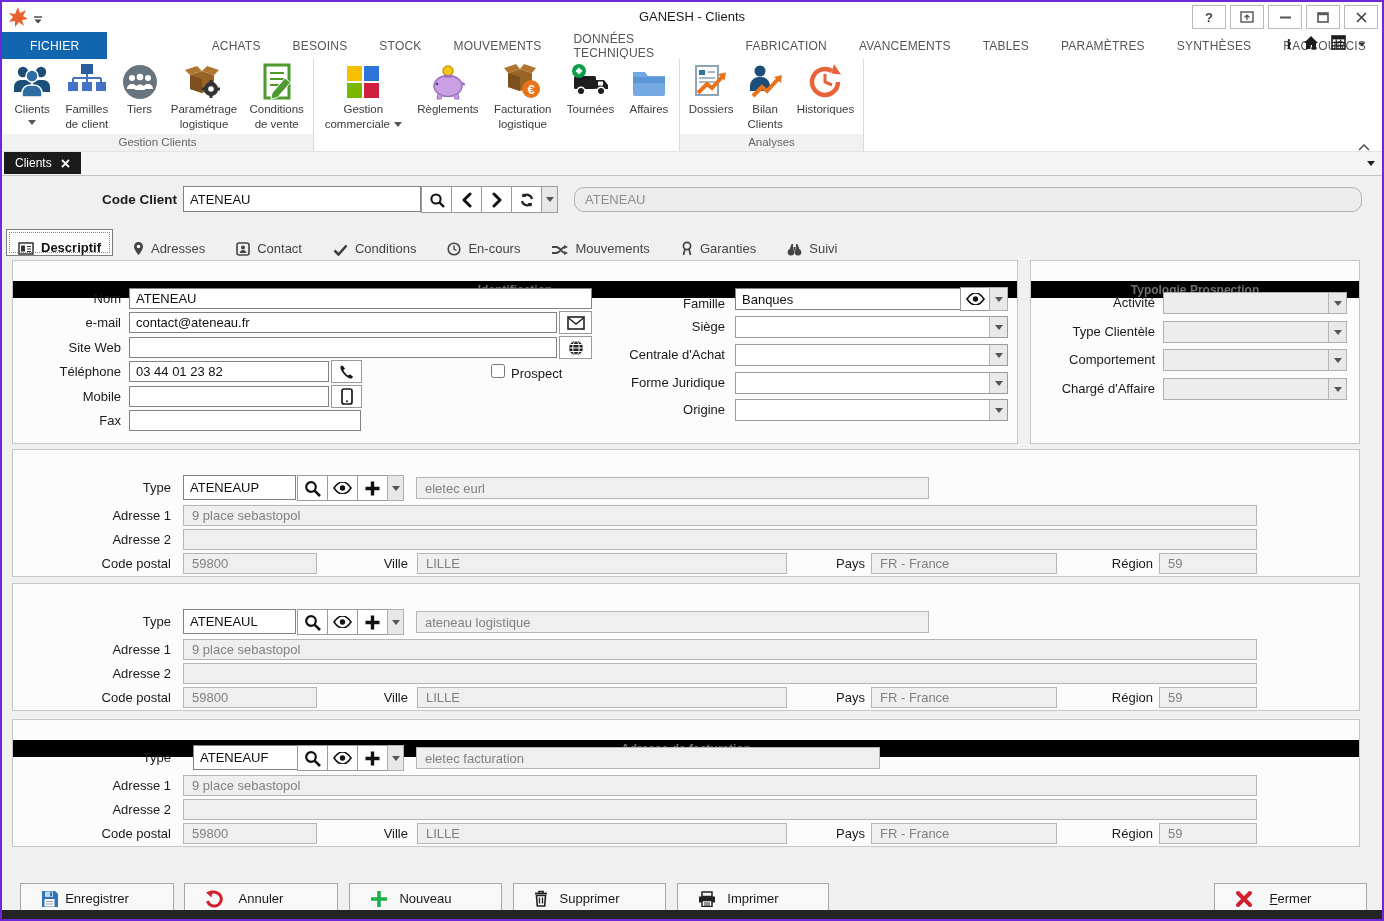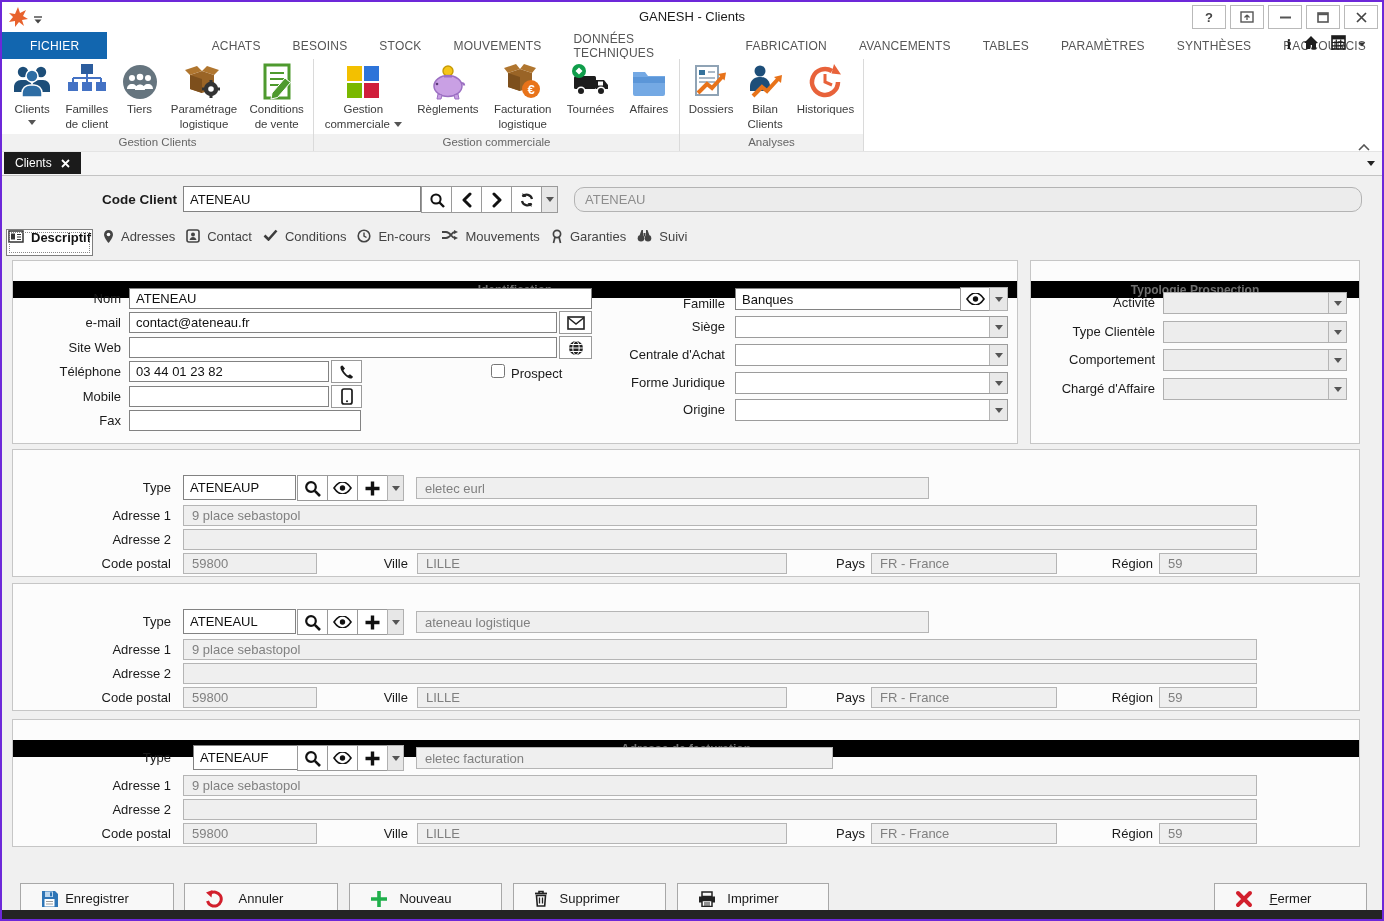--- a/index.html
+++ b/index.html
@@ -39,21 +39,21 @@
   .combo{position:absolute;background:#fff;border:1px solid #9c9c9c;box-sizing:border-box;display:flex;align-items:stretch;}
   .combo .fill{flex:1;font-size:13px;color:#111;display:flex;align-items:center;padding:0 6px;}
   .combo .ddin{width:17px;background:#e9e9e9;border-left:1px solid #b5b5b5;display:flex;align-items:center;justify-content:center;}
   .combo.gray{background:#ededed;border-color:#b0b0b0;}
   .combo.gray .fill{color:#7e7e7e;}
   
   .panel{position:absolute;background:#fcfcfc;border:1px solid #c6c6c6;box-sizing:border-box;}
   .panel-h{height:17px;background:#000000;display:flex;align-items:center;justify-content:center;font-size:12px;font-weight:bold;color:#6f6f6f;margin-top:20px;}
   
   .subtabs{position:absolute;top:227px;left:4px;height:27px;display:flex;align-items:stretch;}
-  .subtab{display:flex;align-items:flex-start;gap:7px;padding:0 1px;margin-right:9px;font-size:13px;color:#444;cursor:default;}
+  .subtab{display:flex;align-items:flex-end;gap:7px;padding:0 11px;margin-right:9px;font-size:13px;color:#444;cursor:default;}
   .subtab.active{background:#fff;border:1px solid #7e7e7e;outline:1px dotted #888;outline-offset:-4px;font-weight:bold;color:#111;}
   
   .codebar{position:absolute;top:184px;left:420px;height:27px;display:flex;}
   .codebar .seg{width:31px;height:27px;background:#fff;border:1px solid #9a9a9a;display:flex;align-items:center;justify-content:center;box-sizing:border-box;margin-left:-1px;}
   .codebar .seg.dd{width:17px;background:#e7e7e7;}
   .displayfield{position:absolute;left:572px;top:185px;width:788px;height:25px;border-radius:10px;background:#ececec;border:1px solid #b3b3b3;color:#8d8d8d;font-size:13px;display:flex;align-items:center;padding:0 10px;box-sizing:border-box;}
   
   .fbtn{position:absolute;top:881px;height:31px;background:#f8f8f8;border:1px solid #a8a8a8;box-sizing:border-box;display:flex;align-items:center;font-size:13px;color:#1a1a1a;cursor:default;}
   .fbtn .ficon{position:absolute;left:20px;display:flex;align-items:center;}
   .fbtn .flabel{flex:1;text-align:center;}
@@ -269,21 +269,20 @@
         <div class="rbtn">
           <span class="ricon">
               <svg width="38" height="36">
                 <path d="M3 8h12l3 4h17v18a2 2 0 0 1-2 2H5a2 2 0 0 1-2-2z" fill="#74a9e4"></path>
                 <rect x="3" y="13" width="32" height="6" fill="#5b96d8"></rect>
               </svg>
             </span>
           <span>Affaires</span>
         </div>
       </div>
-      <div class="rlabelband">Gestion commerciale</div>
     </div>
 
     <div class="rgroup" style="width:184px;">
       <div class="rbtns">
         <div class="rbtn">
           <span class="ricon">
               <svg width="40" height="38" viewBox="0 0 40 38">
                 <rect x="5" y="3" width="22" height="29" fill="#fff" stroke="#8fa3b5" stroke-width="2"></rect>
                 <rect x="8" y="7" width="6" height="5" fill="#34729c"></rect>
                 <path d="M17 9h7M8 15h16M8 19h16" stroke="#8fa3b5" stroke-width="1.6"></path>
@@ -635,21 +634,21 @@
         </svg>
       </div>
     <div class="ibtn" style="left:344px;top:25px;width:31px;height:26px;">
         <svg width="17" height="17">
           <path d="M8.5 1.5v14M1.5 8.5h14" stroke="#111" stroke-width="3.4"></path>
         </svg>
       </div>
     <div class="ddbtn" style="left:374px;top:25px;width:17px;height:26px;">
         <span class="caret"></span>
       </div>
-    <div class="ro" style="left:403px;top:27px;width:417px;height:22px;">eletec facturation</div>
+    <div class="ro" style="left:403px;top:27px;width:464px;height:22px;">eletec facturation</div>
     <div class="lbl" style="left:0;top:58px;width:158px;">Adresse 1</div>
     <div class="ro" style="left:170px;top:55px;width:1074px;height:21px;">9 place sebastopol</div>
     <div class="lbl" style="left:0;top:82px;width:158px;">Adresse 2</div>
     <div class="ro" style="left:170px;top:79px;width:1074px;height:21px;"></div>
     <div class="lbl" style="left:0;top:106px;width:158px;">Code postal</div>
     <div class="ro" style="left:170px;top:103px;width:134px;height:21px;">59800</div>
     <div class="lbl" style="left:300px;top:106px;width:95px;">Ville</div>
     <div class="ro" style="left:404px;top:103px;width:370px;height:21px;">LILLE</div>
     <div class="lbl" style="left:760px;top:106px;width:92px;">Pays</div>
     <div class="ro" style="left:858px;top:103px;width:186px;height:21px;">FR - France</div>

